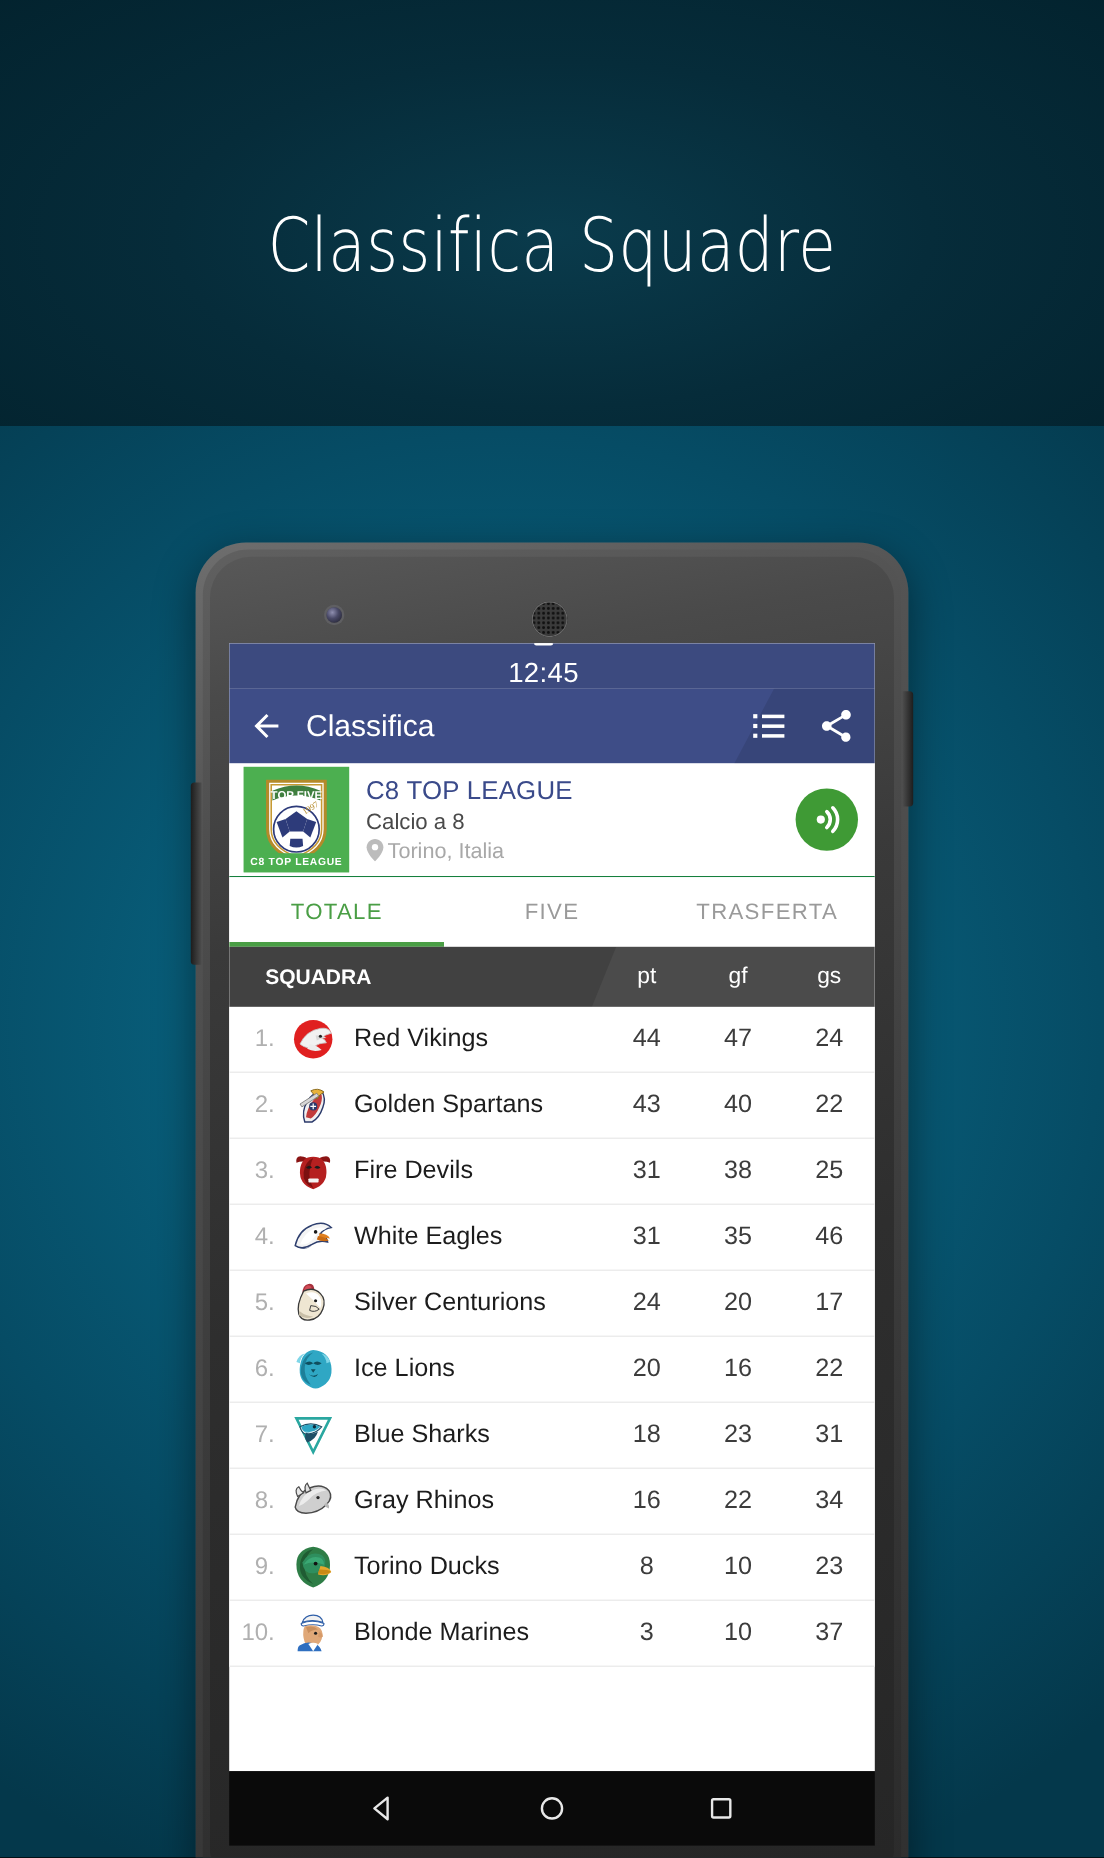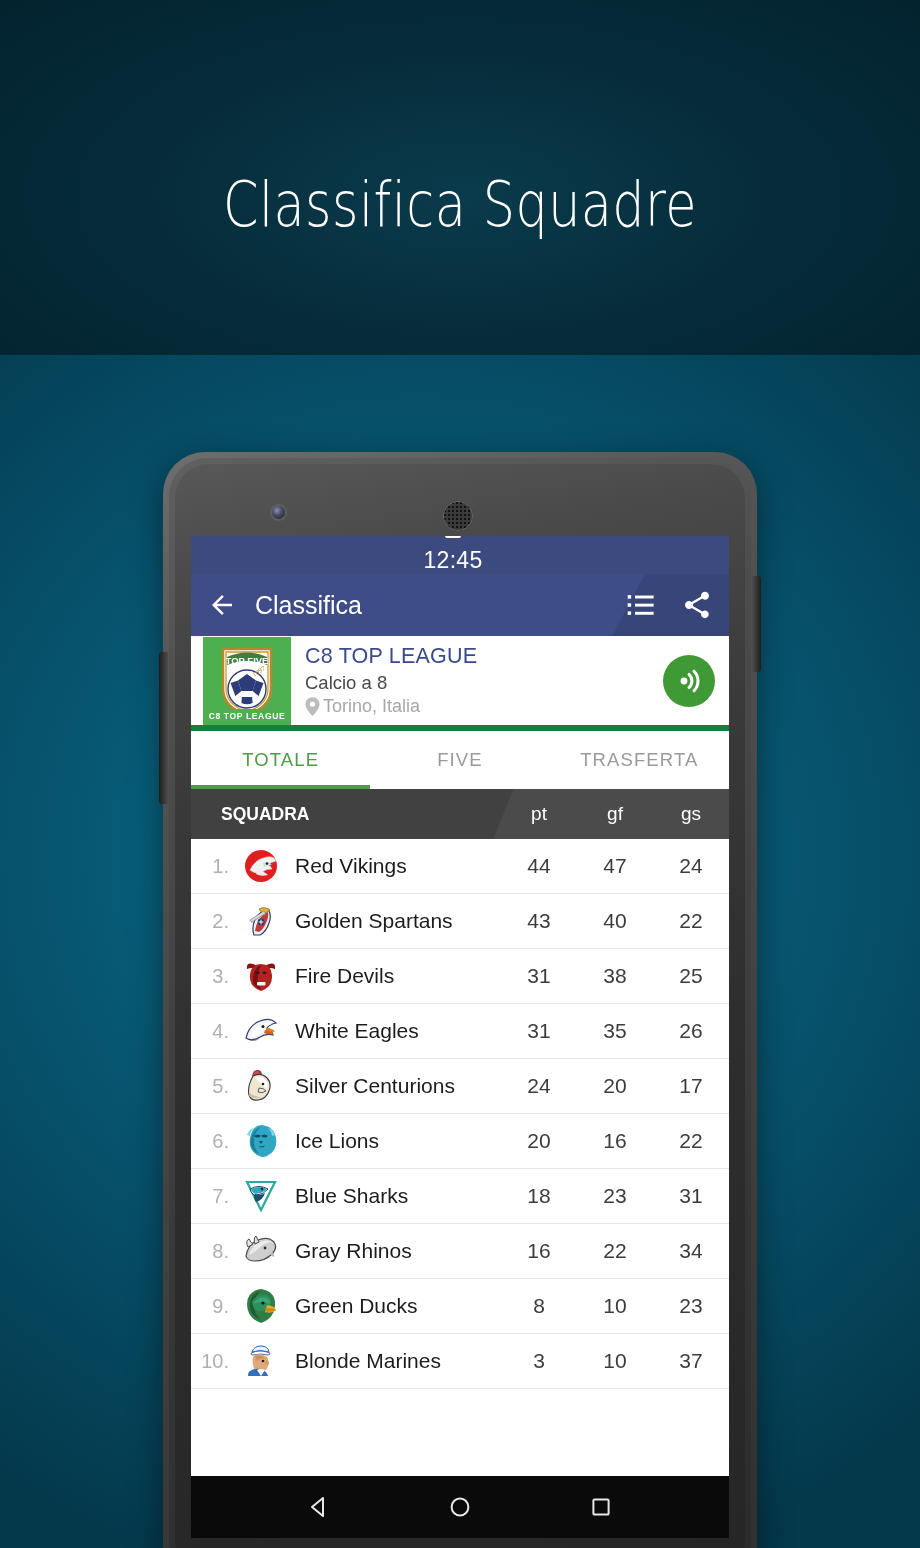--- a/index.html
+++ b/index.html
@@ -213,21 +213,21 @@
     position: relative;
     z-index: 2;
   }
 
   
   .league {
     display: flex;
     align-items: center;
     padding: 8px 14px 8px 12px;
     background: #fff;
-    border-bottom: 6px solid #15803d;
+    border-bottom: 1px solid #15803d;
     height: 95px;
     box-sizing: border-box;
   }
   .crest {
     width: 88px; height: 88px;
     background: #4caf50;
     flex: none;
     position: relative;
     overflow: hidden;
   }
@@ -537,21 +537,21 @@
     <path d="M9 26 q4 -10 12 -13 q6 -2 10 0 q-7 2 -10 7 q-5 7 -12 6z" fill="#ffffff"></path>
     <path d="M25 17 q7 0 9 4 q-5 -1 -9 1z" fill="#e08020"></path>
     <path d="M24 19 q7 1 9 4 q-6 1 -10 -1z" fill="#c96a12"></path>
     <circle cx="22" cy="15.6" r="1.5" fill="#1a1a1a"></circle>
     <path d="M6 28 q7 3 13 -1 q-6 5 -13 1z" fill="#2e3f6e"></path>
   </svg>
             </div>
             <div class="r-name">White Eagles</div>
             <div class="r-num">31</div>
             <div class="r-num">35</div>
-            <div class="r-num">26</div>
+            <div class="r-num">46</div>
           </div>
           <div class="row">
             <div class="r-rank">5.</div>
             <div class="r-logo">
               <svg width="40" height="40" viewBox="0 0 40 40">
     <path d="M11 12 q0 -7 5 -8 q5 -1 5 6 q0 4 -2 6z" fill="#a8303c"></path>
     <path d="M12 11 q1 -6 4 -6 q3 0 3 5z" fill="#d14a56"></path>
     <path d="M12 10 q8 -4 14 2 q5 5 2 13 q-3 8 -11 9 q-7 1 -9 -5 q-2 -8 4 -19z" fill="#efe6d2" stroke="#3a3a3a" stroke-width="1.1"></path>
     <path d="M14 12 q7 -3 11 2 q3 4 1 10 q-6 -7 -12 -12z" fill="#ffffff"></path>
     <path d="M18 22 q5 0 7 3 q-4 3 -8 1z" fill="#efe6d2" stroke="#3a3a3a" stroke-width="0.8"></path>
@@ -623,21 +623,21 @@
               <svg width="40" height="40" viewBox="0 0 40 40">
     <path d="M20 3 q14 2 14 15 q0 14 -14 19 q-14 -5 -14 -19 q0 -13 14 -15z" fill="#2e7d46"></path>
     <path d="M20 5 q-10 2 -11 13 q-1 11 11 16 q-8 -7 -7 -16 q1 -9 7 -13z" fill="#1f5c33"></path>
     <path d="M11 16 q5 -9 14 -7 q6 2 5 9 q-2 6 -9 7 q-9 1 -10 -9z" fill="#2e8f5e"></path>
     <path d="M12 18 q5 -8 13 -6 q4 1 4 6 q-9 -4 -17 0z" fill="#3aa874"></path>
     <path d="M26 19 q8 1 9 5 q-4 4 -11 2z" fill="#e8a82c"></path>
     <path d="M25 22 q8 0 10 2 q-5 3 -11 1z" fill="#c98a16"></path>
     <circle cx="22" cy="17" r="1.6" fill="#111"></circle>
   </svg>
             </div>
-            <div class="r-name">Green Ducks</div>
+            <div class="r-name">Torino Ducks</div>
             <div class="r-num">8</div>
             <div class="r-num">10</div>
             <div class="r-num">23</div>
           </div>
           <div class="row">
             <div class="r-rank">10.</div>
             <div class="r-logo">
               <svg width="40" height="40" viewBox="0 0 40 40">
     <path d="M11 11 q2 -6 9 -6 q7 0 8 6 q-9 -3 -17 0z" fill="#f2f2f2" stroke="#2f5fa8" stroke-width="1"></path>
     <path d="M10 12 q9 -4 19 0 q0 2 -2 2 q-7 -2 -15 0 q-2 0 -2 -2z" fill="#ffffff" stroke="#2f5fa8" stroke-width="0.9"></path>

